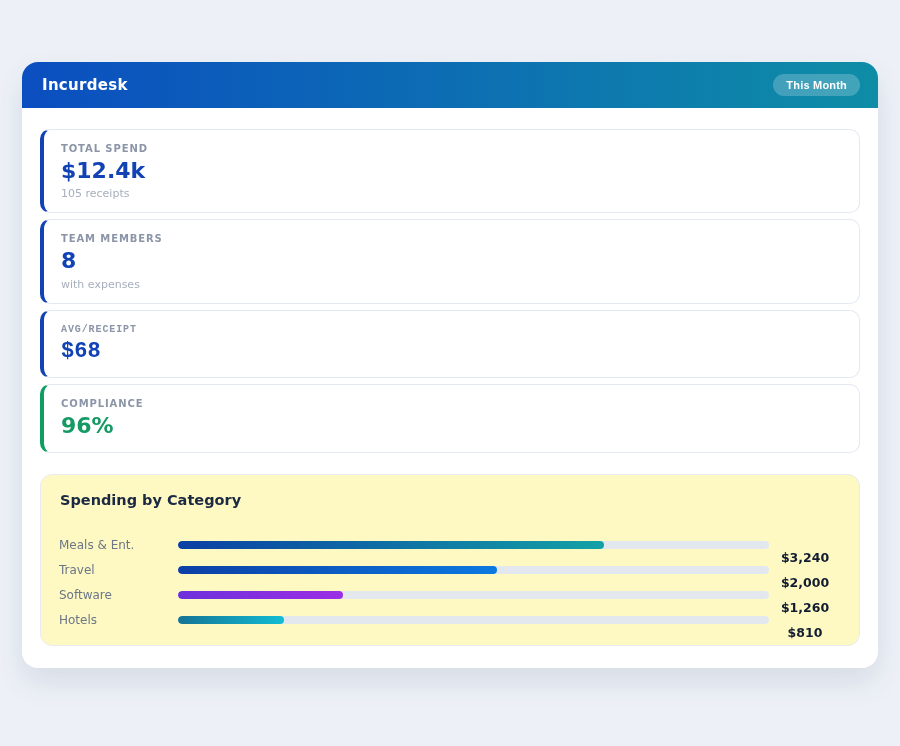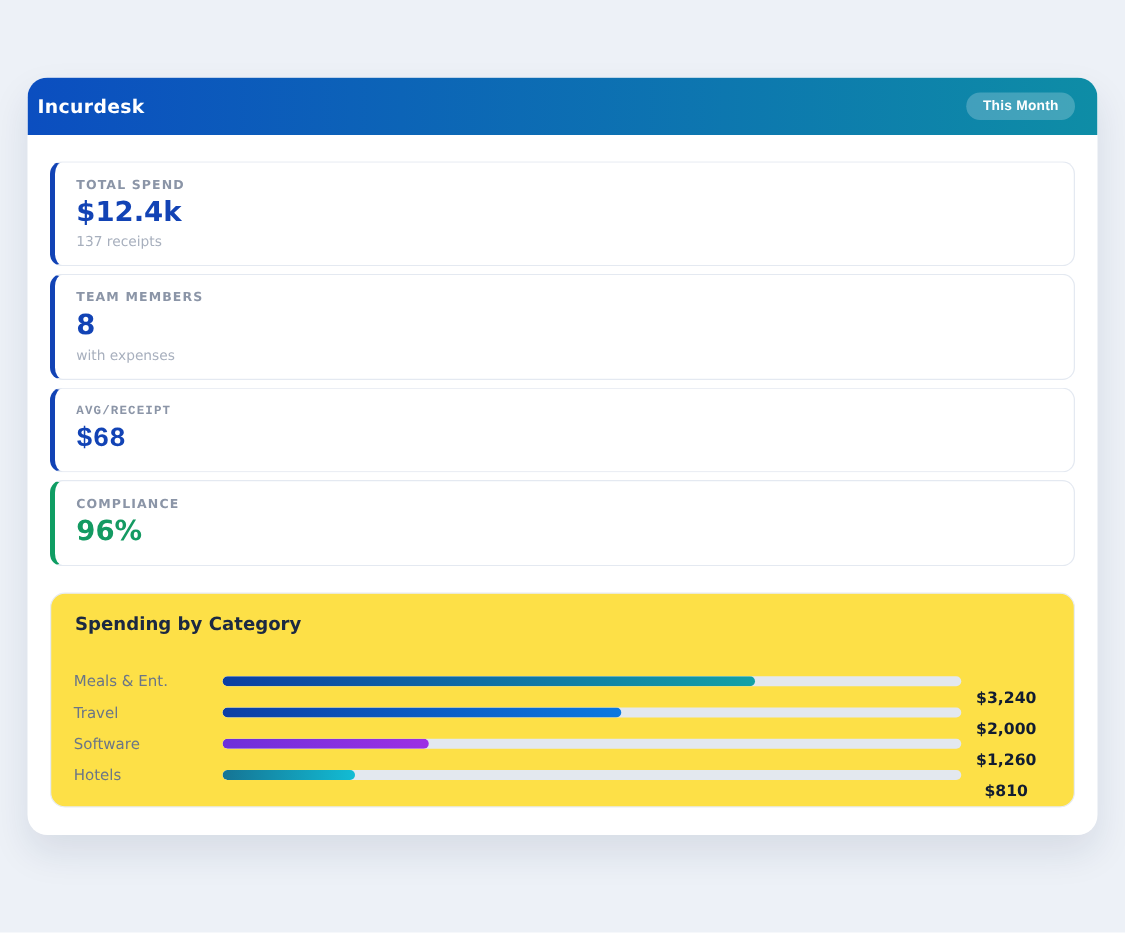--- a/index.html
+++ b/index.html
@@ -16,21 +16,21 @@
     border-radius: 16px;
     box-shadow: 0 14px 30px rgba(23, 43, 77, 0.10);
     overflow: hidden;
   }
   .app-header {
     height: 46px;
     background: linear-gradient(90deg, #0b4ec0 0%, #0e8da6 100%);
     display: flex;
     align-items: center;
     justify-content: space-between;
-    padding: 0 18px 0 8px;
+    padding: 0 18px 0 20px;
   }
   .app-title {
     color: #ffffff;
     font-size: 15px;
     font-weight: bold;
     letter-spacing: 0.3px;
   }
   .period-badge {
     background: rgba(255, 255, 255, 0.22);
     color: #ffffff;
@@ -68,21 +68,21 @@
     color: #1243b5;
     line-height: 1.2;
   }
   .stat-sub {
     font-size: 11px;
     color: #a7afbd;
     margin-top: 3px;
   }
   .stat-sub:empty { display: none; }
   .category-card {
-    background: #fde047;
+    background: #fef9c3;
     border: 1px solid #e7ecf3;
     border-radius: 12px;
     padding: 17px 18px 20px 18px;
     margin-top: 21px;
   }
   .category-title {
     font-size: 14.5px;
     font-weight: bold;
     color: #1c2942;
     margin-bottom: 17px;
@@ -124,21 +124,21 @@
   <div class="app-header">
     <div class="app-title">Incurdesk</div>
     <button class="period-badge">This Month</button>
   </div>
 
   <div class="content">
 
     <div class="stat-card" style="border-left-color: rgb(18, 67, 181);">
       <div class="stat-label">TOTAL SPEND</div>
       <div class="stat-value" style="color: rgb(18, 67, 181);">$12.4k</div>
-      <div class="stat-sub">137 receipts</div>
+      <div class="stat-sub">105 receipts</div>
     </div>
 
     <div class="stat-card" style="border-left-color: rgb(18, 67, 181);">
       <div class="stat-label">TEAM MEMBERS</div>
       <div class="stat-value" style="color: rgb(18, 67, 181);">8</div>
       <div class="stat-sub">with expenses</div>
     </div>
 
     <div class="stat-card" style="border-left-color: rgb(18, 67, 181); font-family: Liberation Mono, monospace;">
       <div class="stat-label">AVG/RECEIPT</div>

